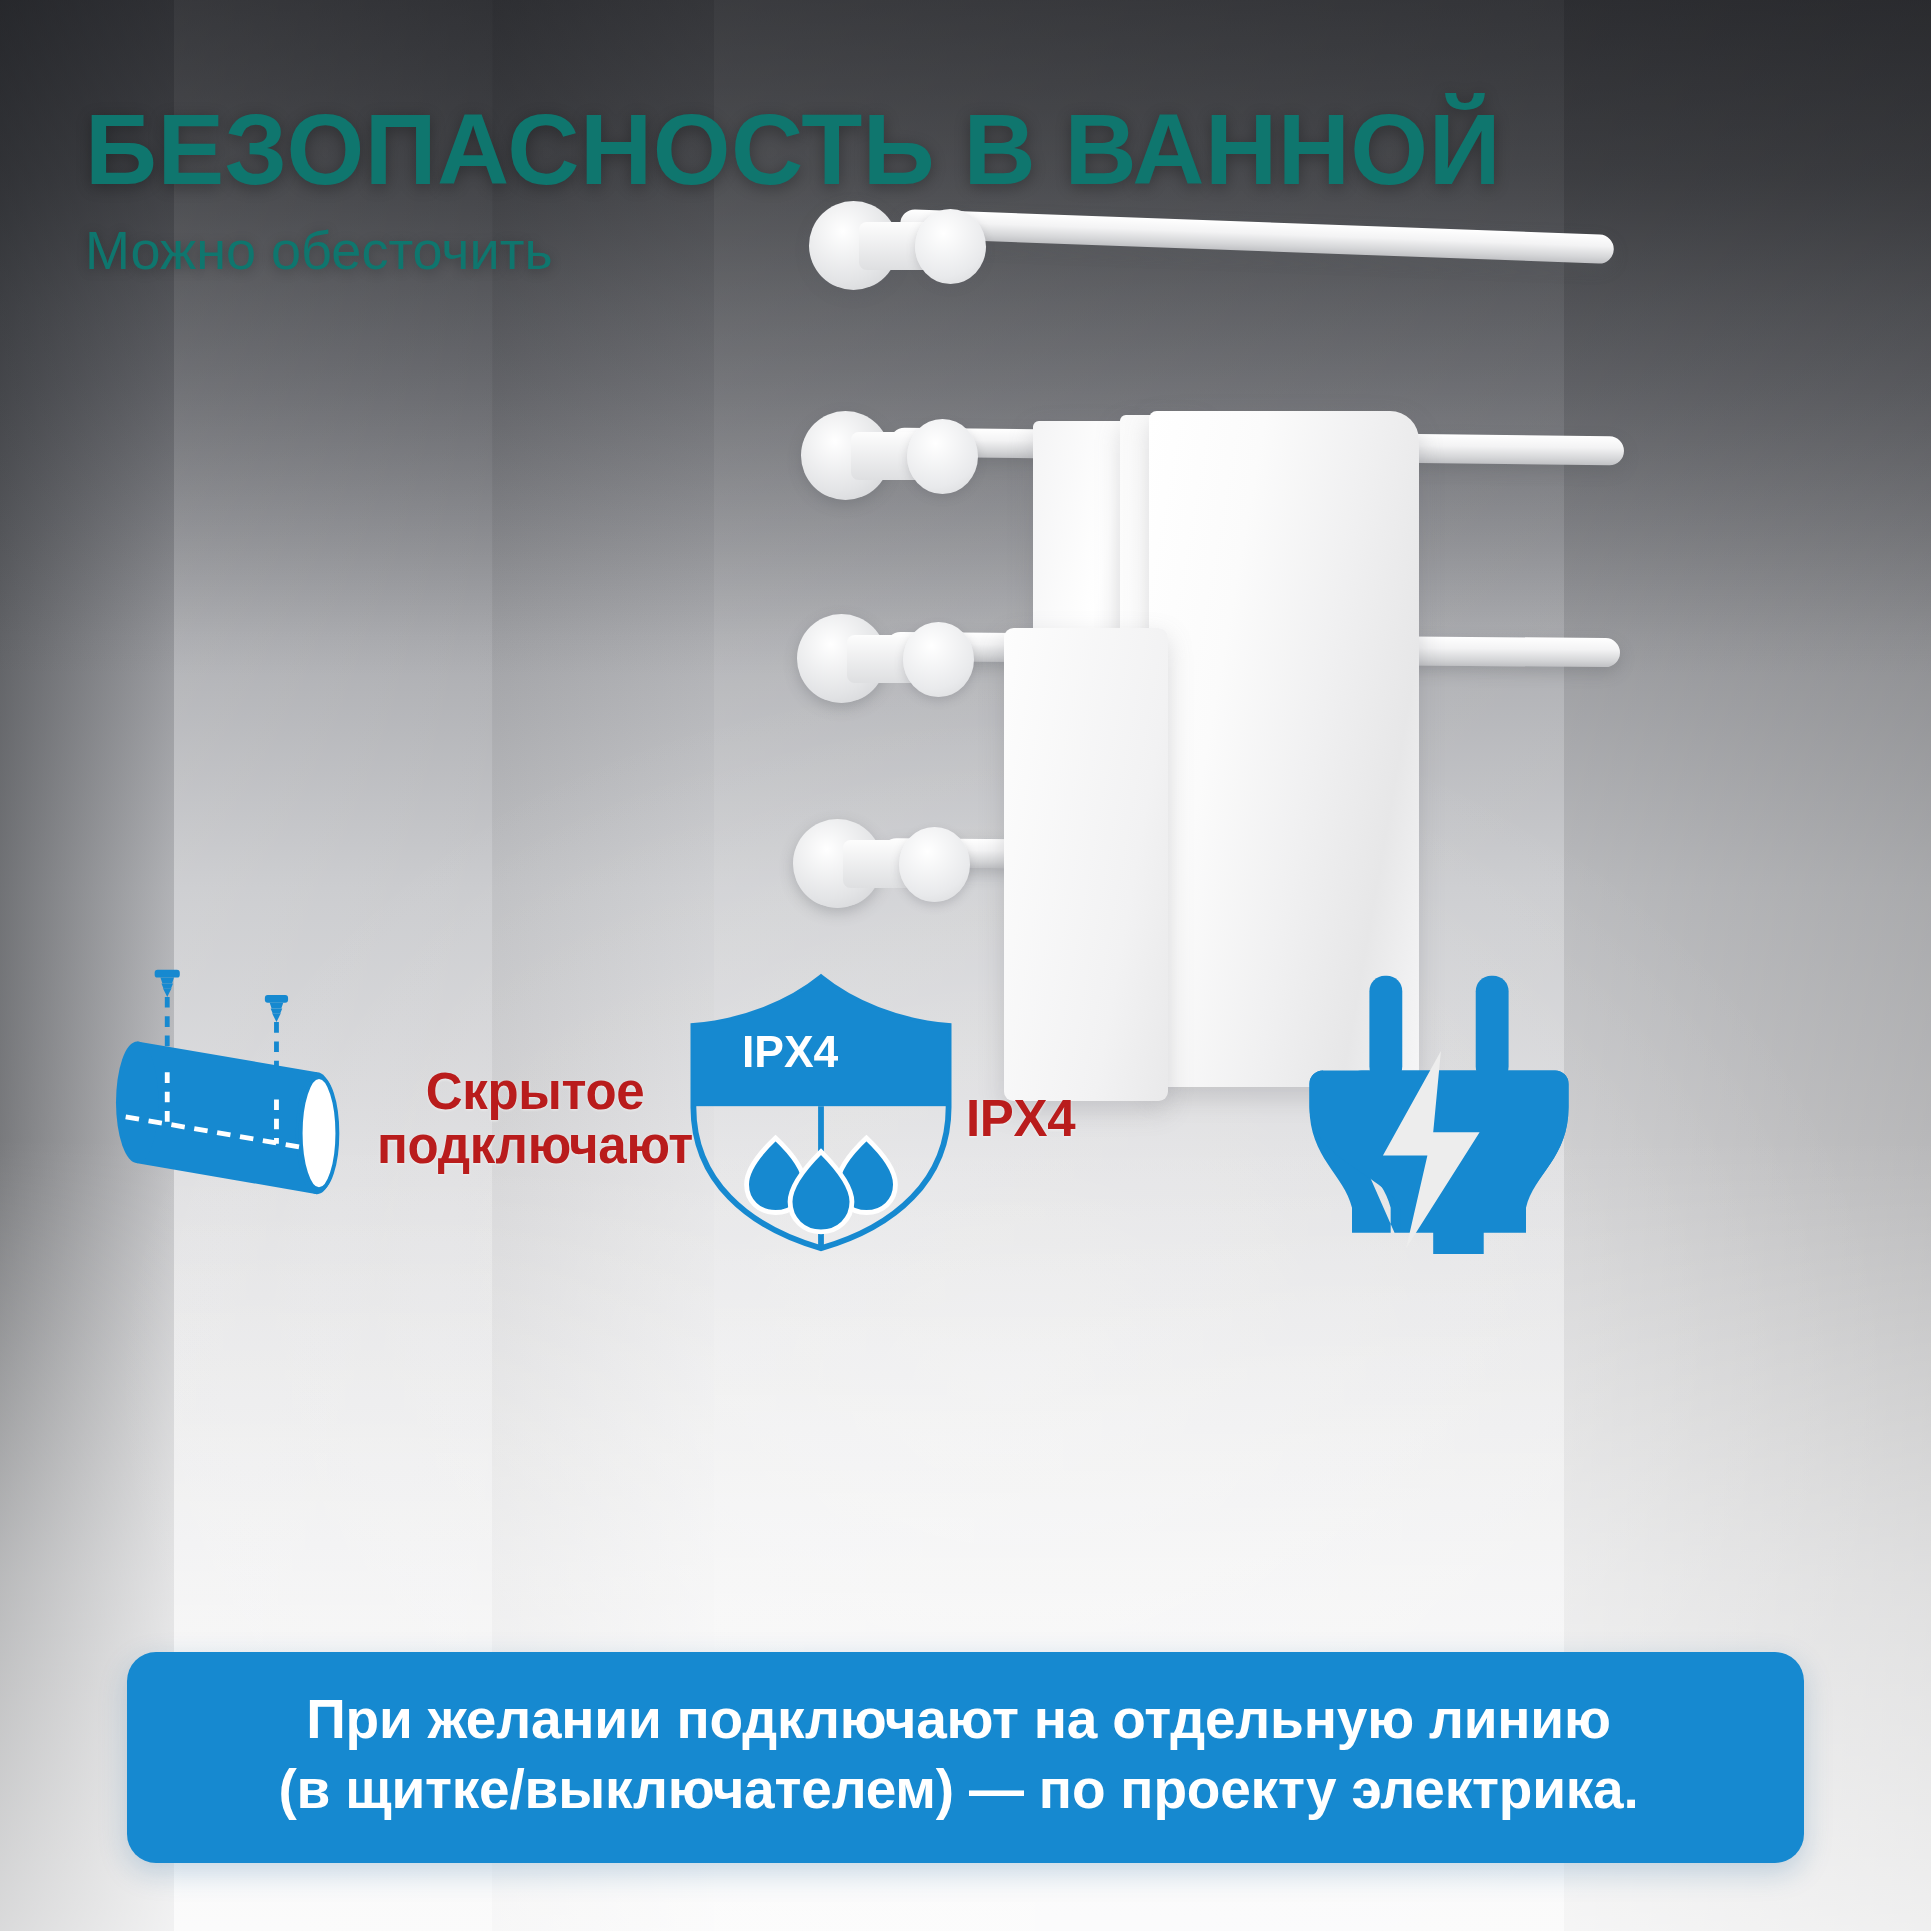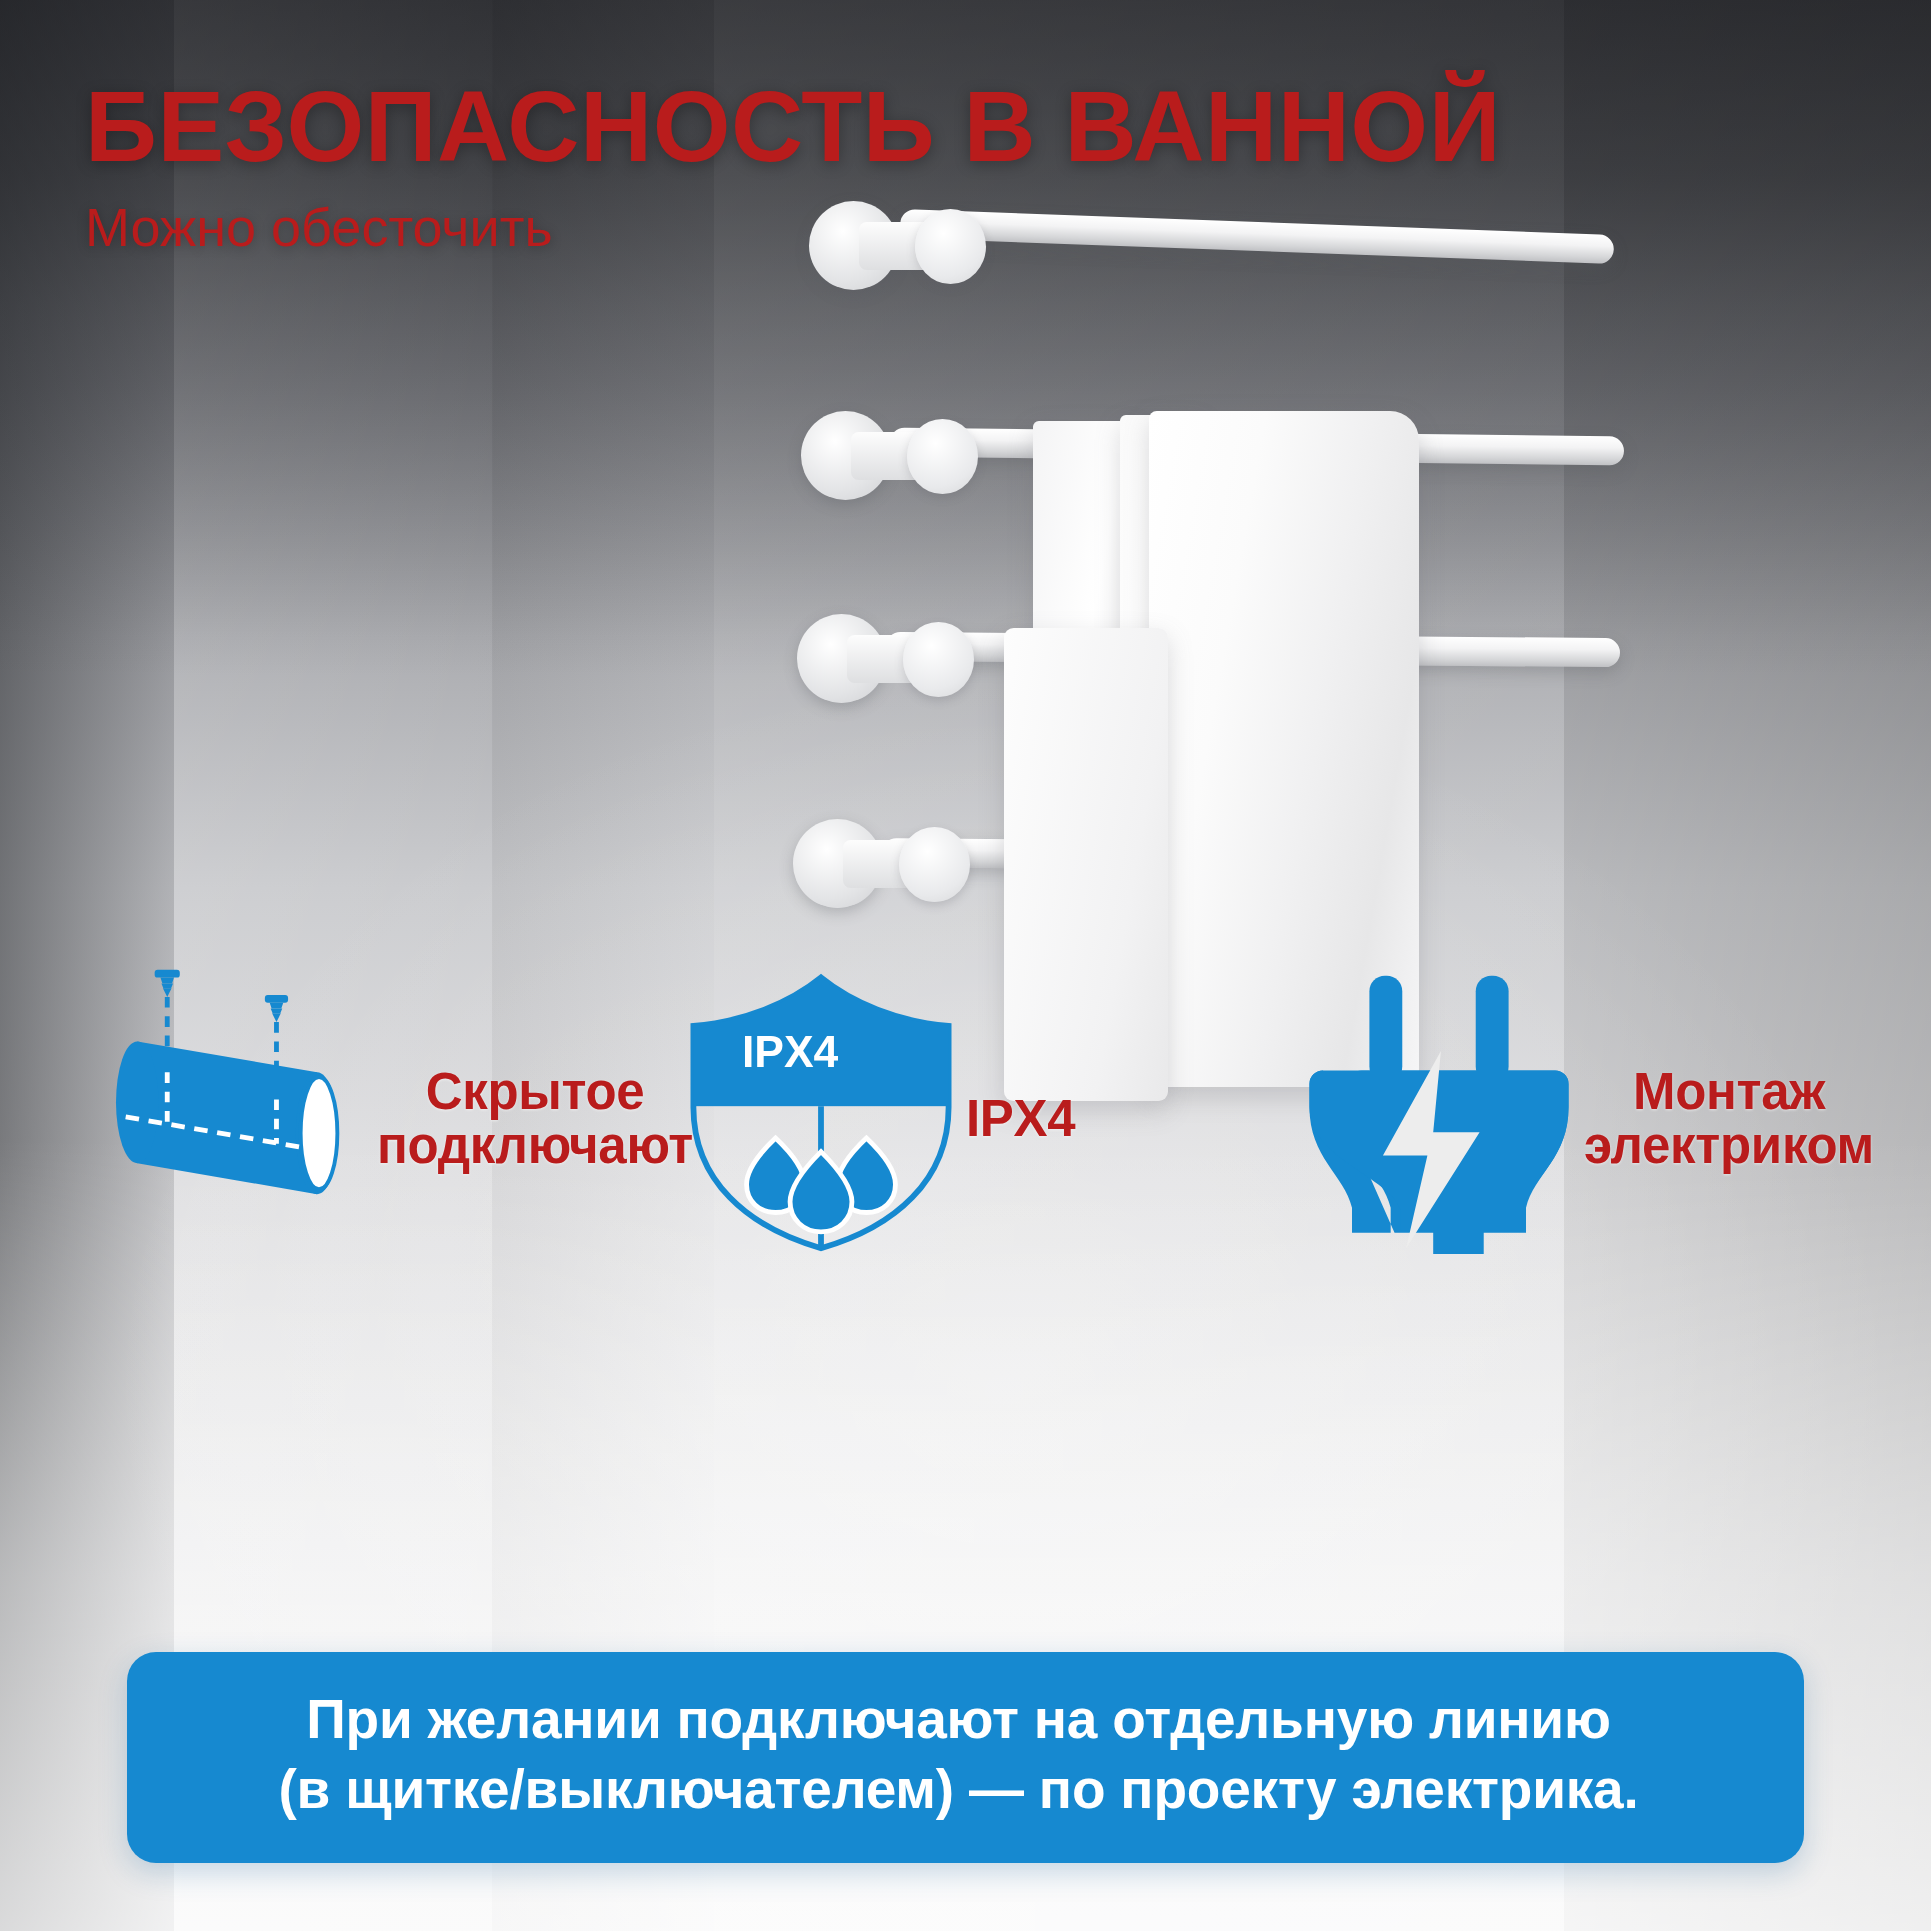--- a/index.html
+++ b/index.html
@@ -78,22 +78,22 @@
   .towel-a{left:203px;top:199px;width:104px;height:608px;
     background:linear-gradient(100deg,#f4f4f5,#ffffff 45%,#ededee 100%);}
   .towel-b{left:290px;top:193px;width:83px;height:406px;
     background:linear-gradient(100deg,#fafafa,#ffffff 50%,#eeeef0 100%);}
   .towel-c{left:319px;top:189px;width:270px;height:676px;border-radius:7.7px 29px 11.6px 11.6px;}
   .towel-d{left:174px;top:406px;width:164px;height:473px;border-radius:9.7px;
     background:linear-gradient(100deg,#fdfdfd,#f2f2f3 70%,#e9e9ea 100%);}
 
   
   .headline{
-    position:absolute;left:85px;top:75px;width:1506px;
-    color:#b91c1c;
+    position:absolute;left:85px;top:98px;width:1506px;
+    color:#0f766e;
   }
   .title{
     margin:0;font-size:100px;line-height:1.02;font-weight:700;letter-spacing:0.5px;
     text-shadow:0 2.9px 15.4px rgba(0,0,0,.30);
     white-space:nowrap;
   }
   .subtitle{
     margin:21px 0 4px 0;font-size:54px;line-height:1.1;font-weight:400;
     text-shadow:0 1.9px 11.6px rgba(0,0,0,.28);
   }
@@ -265,24 +265,20 @@
                      M30 108 a14 14 0 0 0 -14 14 v24 c0 52 36 70 44 104 v26 h44"></path>
           </g>
           <path d="M30 108 h240 a14 14 0 0 1 14 14 v26 c0 52 -36 72 -46 104 v28 h-42 v22 h-44 v-22 h-42 v-28
                    C100 240 64 220 64 168 v0 z" fill="#1689d0" opacity="0"></path>
           <path d="M16 122 a14 14 0 0 1 14 -14 h240 a14 14 0 0 1 14 14 v24
                    c0 54 -38 72 -48 106 v22 h-40 v24 h-46 v-24 h-40 v-22
                    C100 218 16 200 16 146 z" fill="#1689d0"></path>
           <path d="M152 88 L92 196 h46 l-22 96 l76 -120 h-48 z" fill="#ededed"></path>
         </svg>
       </div>
-      <div class="caption">
-        <span class="ln">Монтаж</span>
-        <span class="ln">электриком</span>
-      </div>
     </div>
   </div>
 
   <div class="banner">
     <span class="bl">При желании подключают на отдельную линию</span>
     <span class="bl">(в щитке/выключателем) — по проекту электрика.</span>
   </div>
 
 </div>
 

